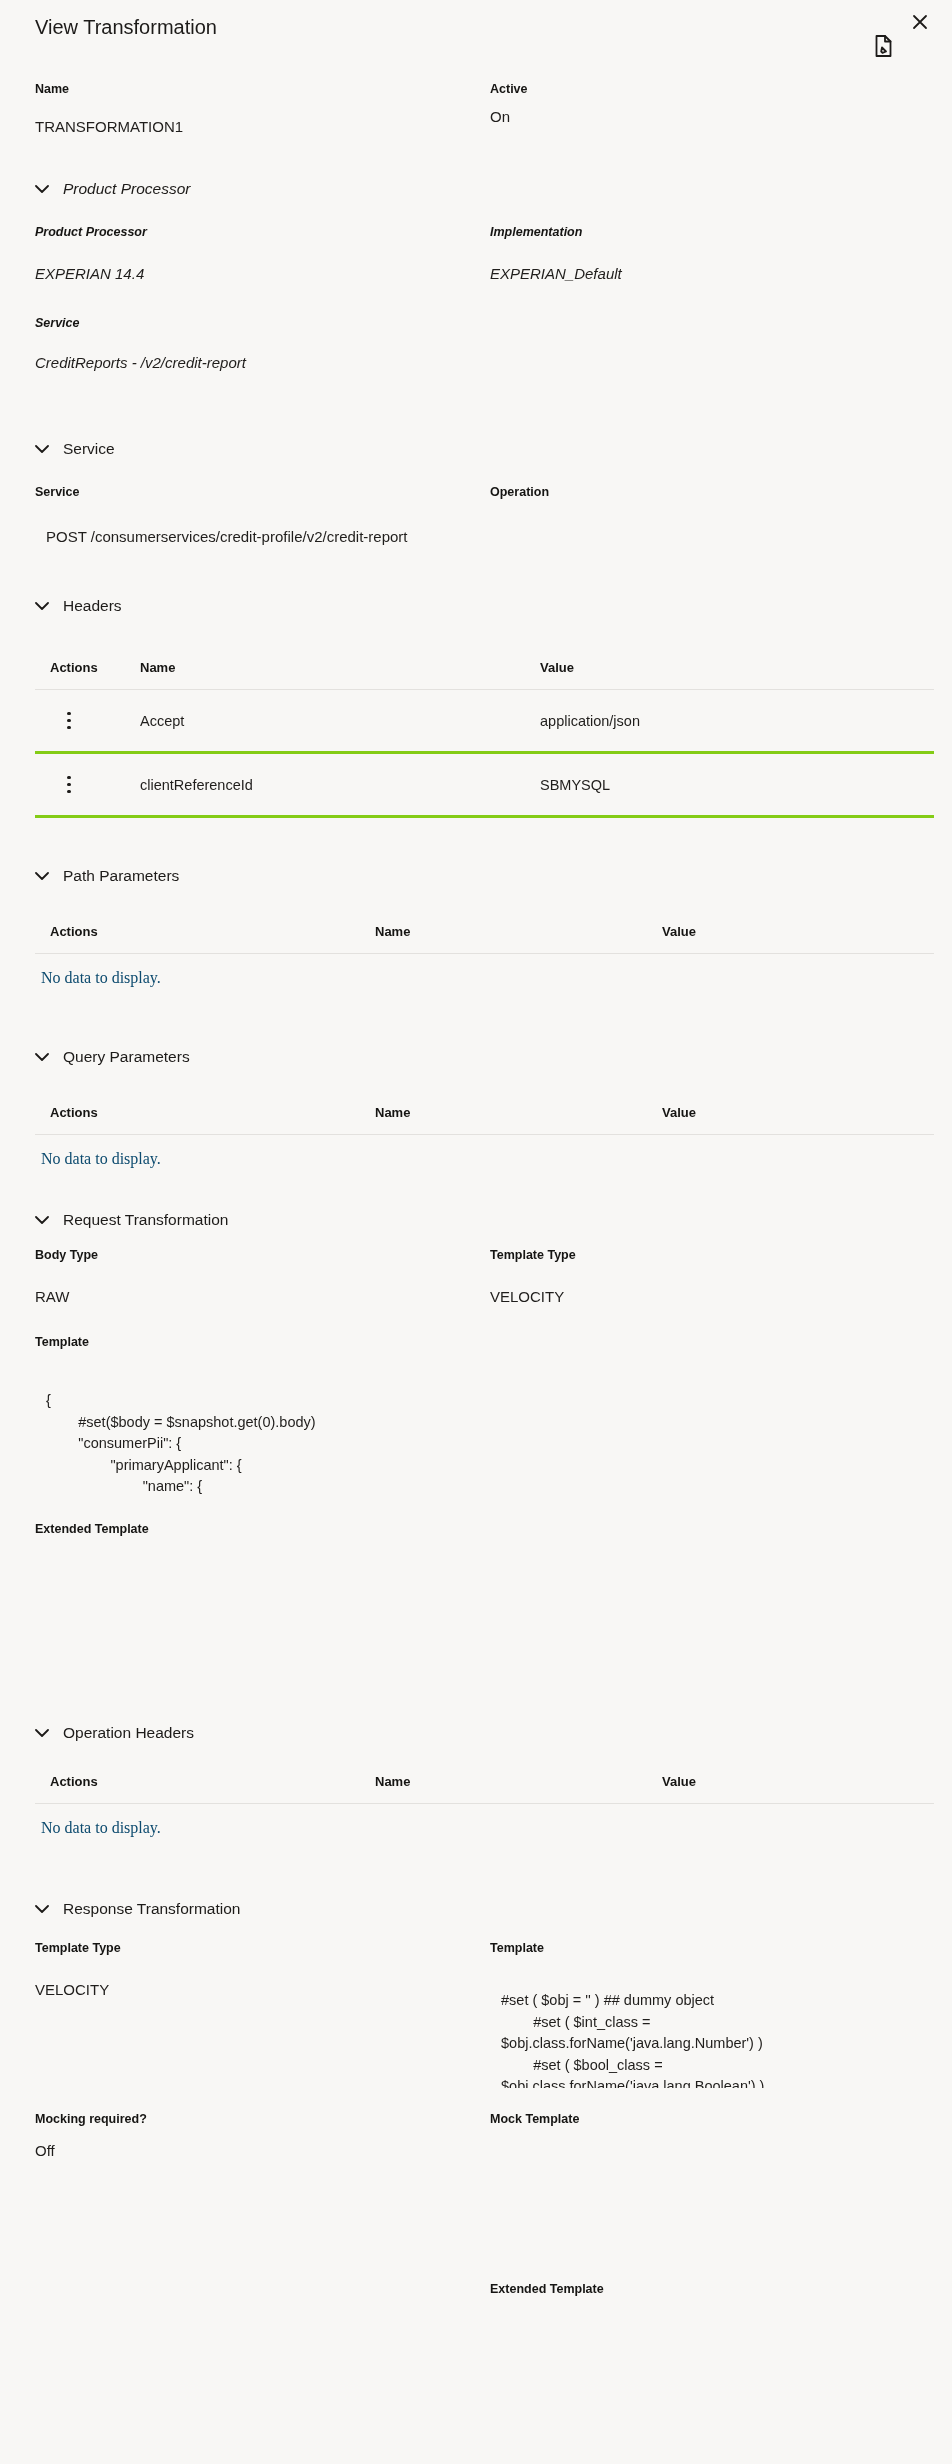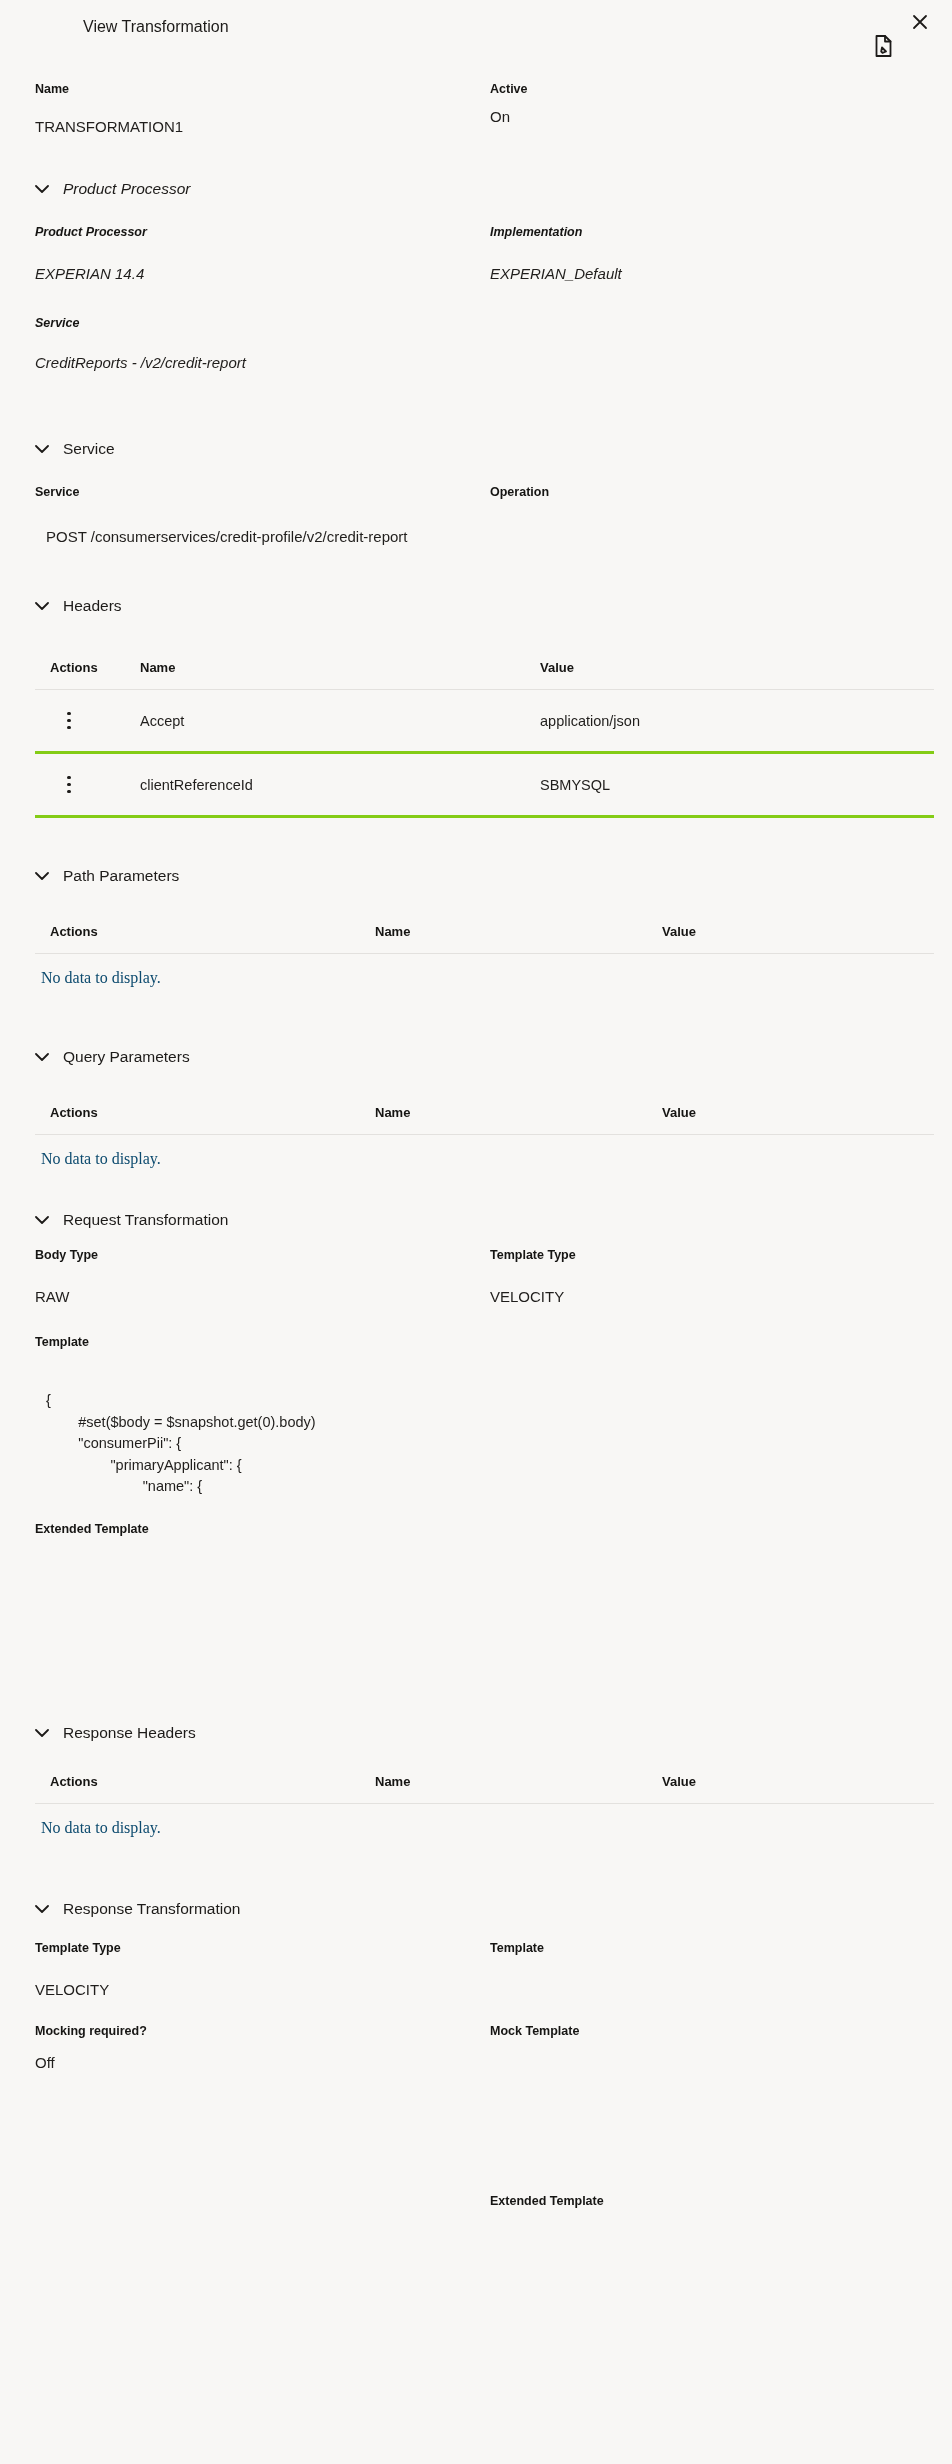--- a/index.html
+++ b/index.html
@@ -6,21 +6,21 @@
   html, body { width: 952px; height: 2464px; overflow: hidden; }
   body {
     background: #f8f7f5;
     color: #1d1b19;
     font-family: "Liberation Sans", sans-serif;
   }
   .panel { padding: 16px 18px 0 35px; width: 952px; height: 2464px; position: relative; }
 
   
   .hdr { position: relative; height: 22px; }
-  .title { font-size: 16px; line-height: 22px; font-weight: 400; color: #1d1b19; margin-left: 48px; }
+  .title { font-size: 20px; line-height: 22px; font-weight: 400; color: #1d1b19; }
   .close-btn { position: absolute; top: -6px; right: 2px; width: 24px; height: 24px;
     display: flex; align-items: center; justify-content: center; cursor: pointer; background: none; border: none; }
   .edit-btn { position: absolute; top: 16px; right: 38px; width: 26px; height: 28px;
     display: flex; align-items: center; justify-content: center; cursor: pointer; background: none; border: none; }
   svg.stroke { stroke: #1d1b19; fill: none; stroke-width: 1.8; stroke-linecap: round; stroke-linejoin: round; }
 
   
   .grid { display: grid; grid-template-columns: 455px 1fr; }
   .lbl { font-size: 12.5px; font-weight: 700; color: #161513; line-height: 15px; }
   .val { font-size: 15px; font-weight: 400; color: #201e1c; line-height: 20px; }
@@ -278,21 +278,21 @@
     <div class="spacer-req-ext"></div>
   </div>
 
   <div class="sec-resph">
     <div class="section-head">
       <span class="chev">
         <svg class="stroke" width="14" height="8" viewBox="0 0 14 8">
             <polyline points="1,1 7,7 13,1"></polyline>
           </svg>
       </span>
-      <span>Response Headers</span>
+      <span>Operation Headers</span>
     </div>
     <div class="tbl tbl-empty">
       <div class="trow thead">
         <div class="th">Actions</div>
         <div class="th">Name</div>
         <div class="th">Value</div>
       </div>
       <div class="nodata">No data to display.</div>
     </div>
   </div>
@@ -306,20 +306,23 @@
       </span>
       <span>Response Transformation</span>
     </div>
     <div class="grid fields">
       <div>
         <div class="lbl">Template Type</div>
         <div class="val">VELOCITY</div>
       </div>
       <div>
         <div class="lbl">Template</div>
+        <pre class="codebox code-resp">#set ( $obj = '' ) ## dummy object
+        #set ( $int_class = $obj.class.forName('java.lang.Number') )
+        #set ( $bool_class = $obj.class.forName('java.lang.Boolean') )</pre>
       </div>
     </div>
     <div class="grid mock-grid">
       <div>
         <div class="lbl">Mocking required?</div>
         <div class="val">Off</div>
       </div>
       <div>
         <div class="lbl">Mock Template</div>
         <div class="spacer-mock"></div>

